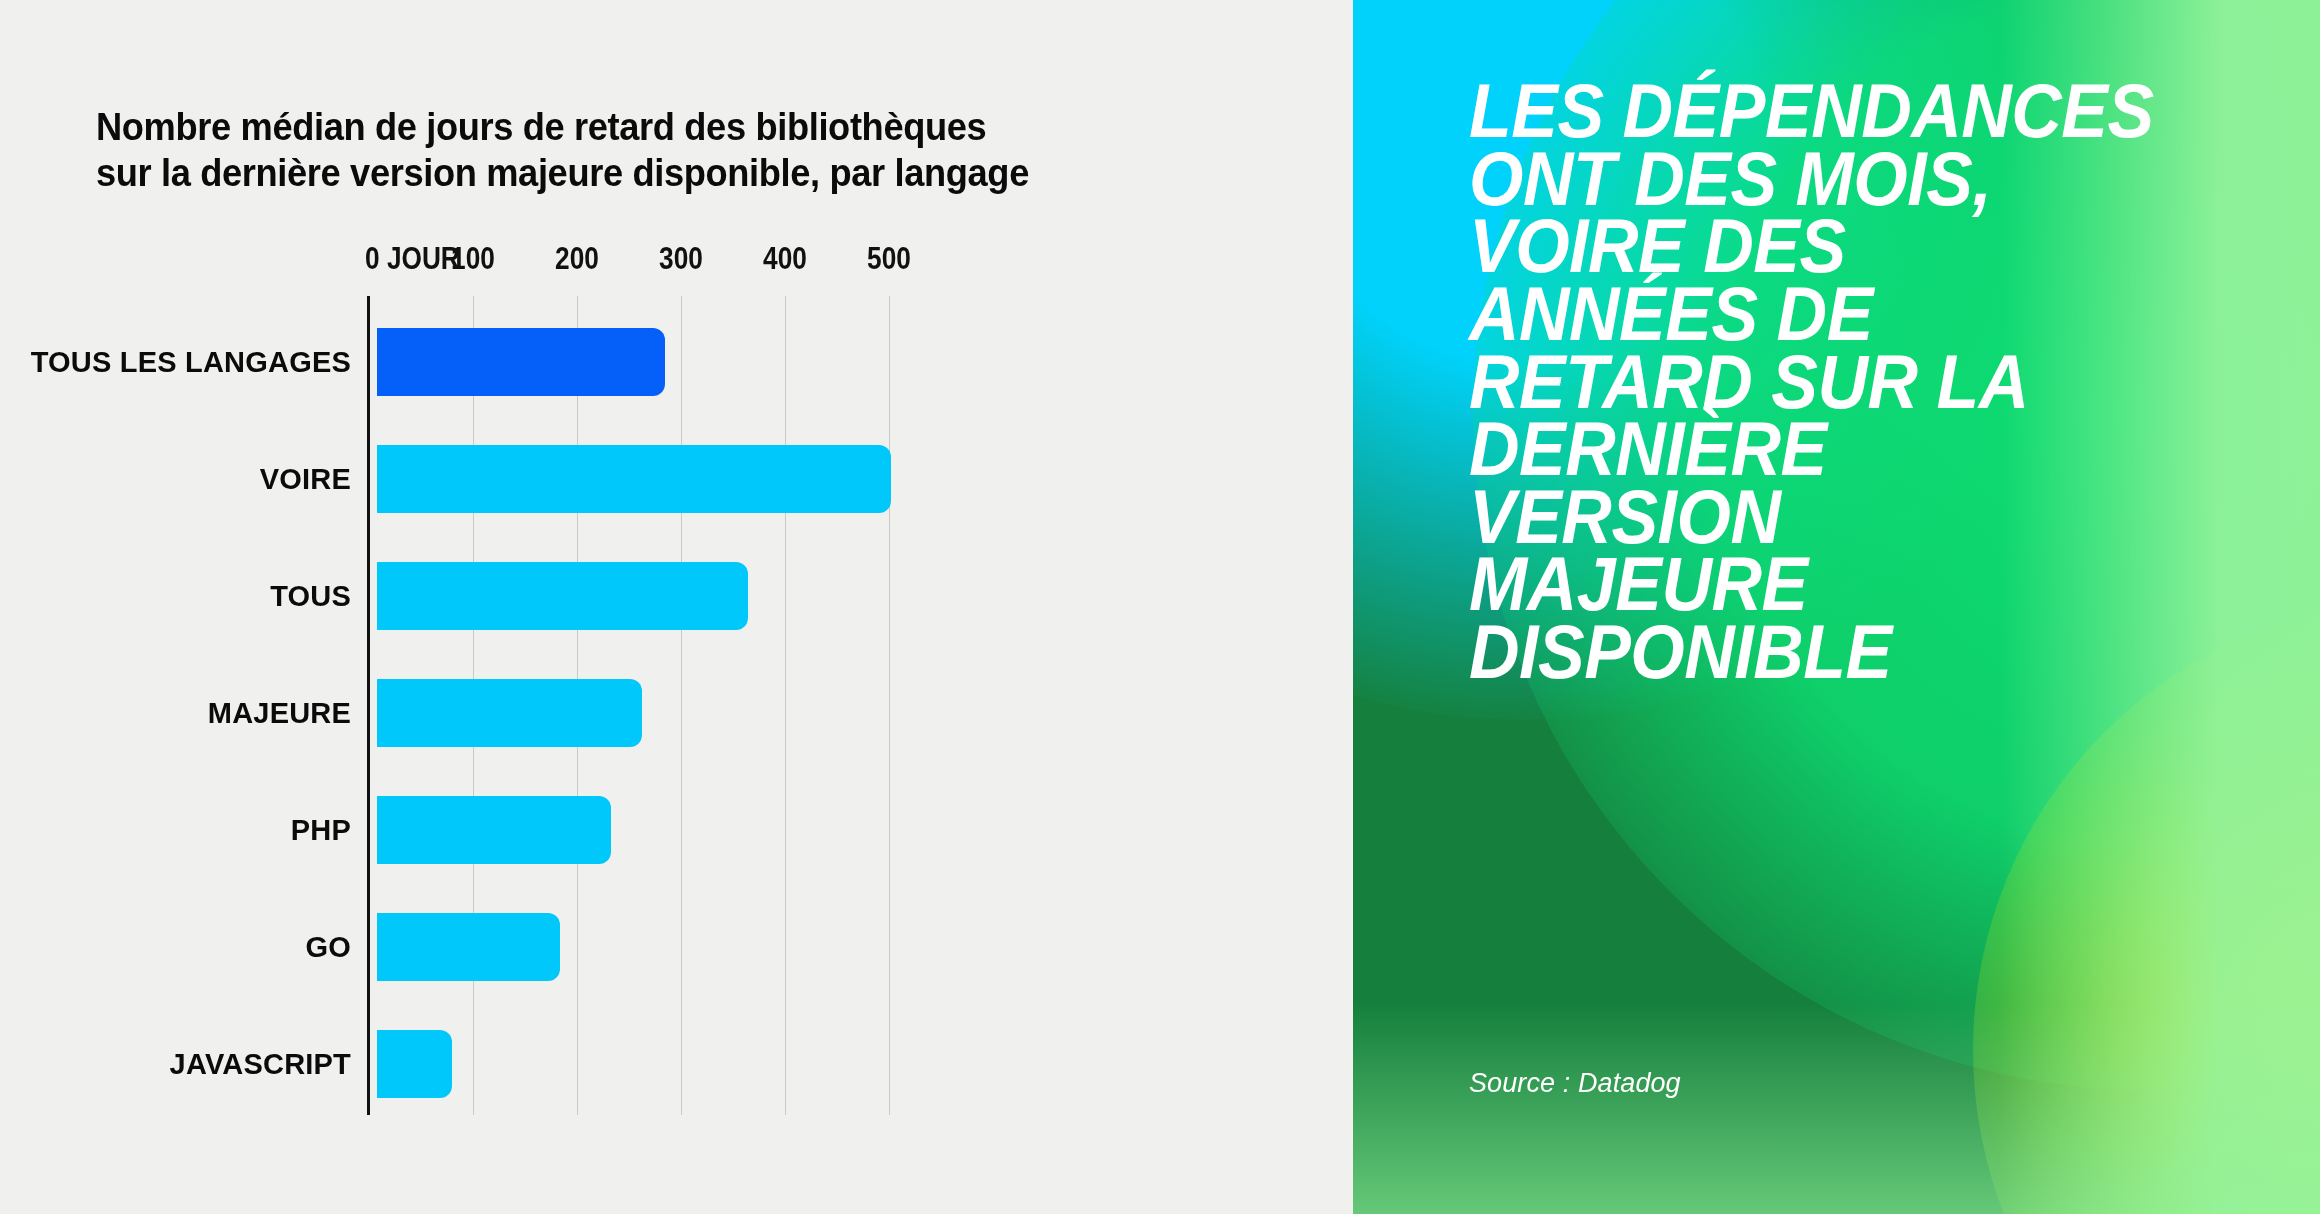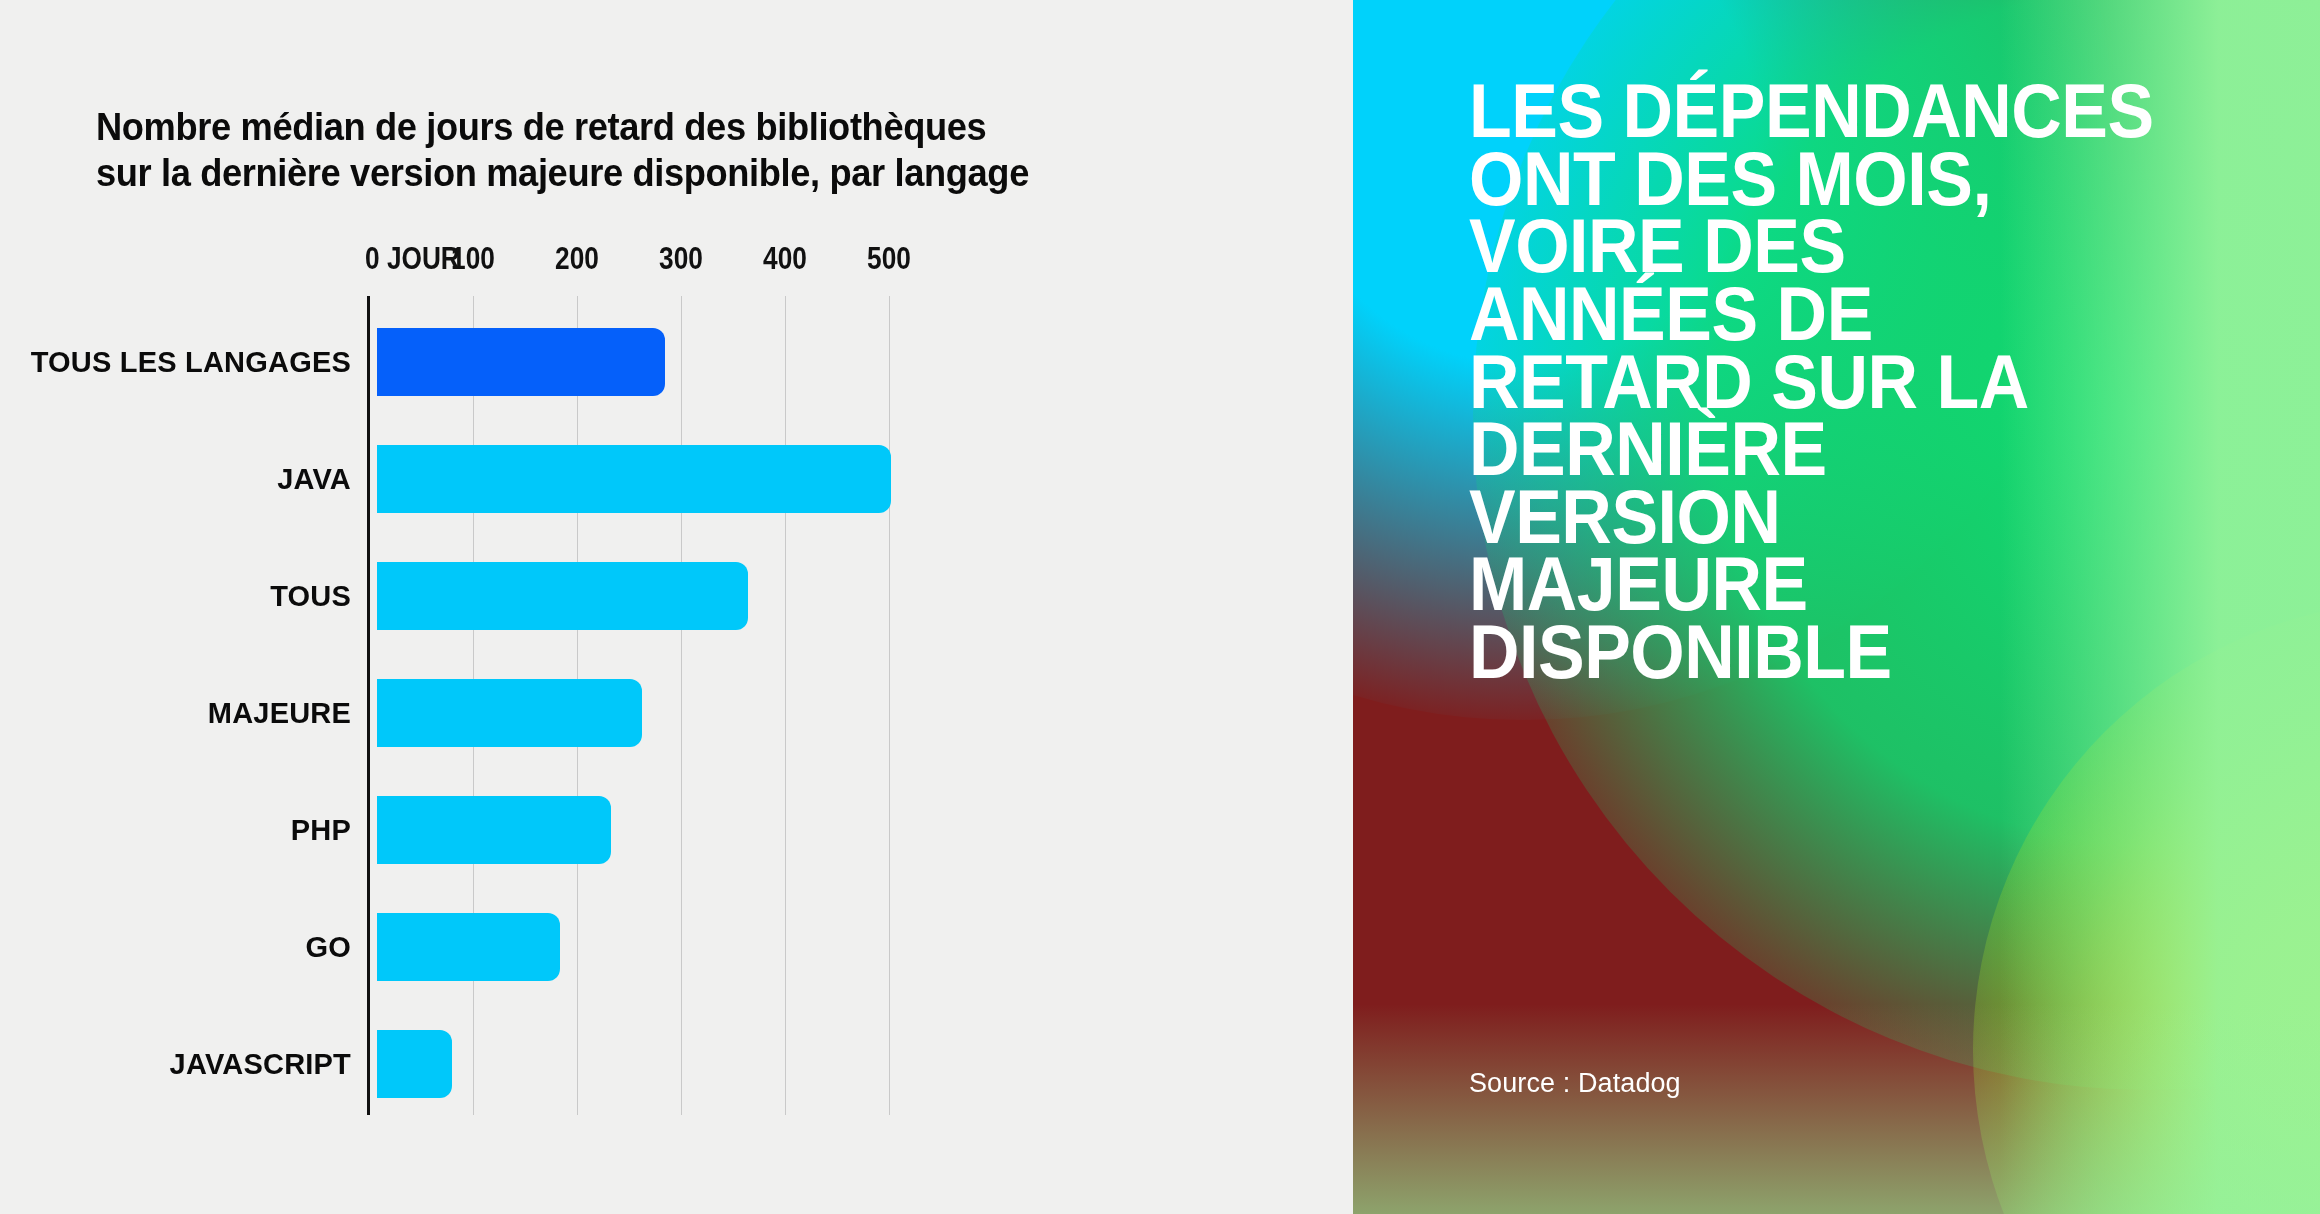--- a/index.html
+++ b/index.html
@@ -79,21 +79,22 @@
     white-space:nowrap;
     letter-spacing:0.2px;
   }
 
   
   #gradient-panel {
     position:absolute;
     left:1353px; top:0;
     width:967px; height:1214px;
     overflow:hidden;
-    background:#7f1d1d;
+    background:#15803d;
+    font-style:italic;
   }
   .blob { position:absolute; border-radius:50%; }
   #blob-cyan {
     left:-420px; top:-460px;
     width:1180px; height:1180px;
     background:radial-gradient(circle at 50% 50%, #00d2fb 0%, #00d2fb 28%, rgba(0,210,251,0) 72%);
   }
   #blob-green {
     left:120px; top:-260px;
     width:1350px; height:1350px;
@@ -167,21 +168,21 @@
           <div class="tick-label num" style="left: 312px; transform: translateX(-50%) scaleX(0.82);">300</div>
           <div class="tick-label num" style="left: 416px; transform: translateX(-50%) scaleX(0.82);">400</div>
           <div class="tick-label num" style="left: 520px; transform: translateX(-50%) scaleX(0.82);">500</div>
         </div>
       <div id="rows">
           <div class="row" style="top: 32px;">
             <div class="cat-label">TOUS LES LANGAGES</div>
             <div class="bar highlight" title="TOUS LES LANGAGES : 277" style="width: 288.08px;"></div>
           </div>
           <div class="row" style="top: 149px;">
-            <div class="cat-label">JAVA</div>
+            <div class="cat-label">VOIRE</div>
             <div class="bar" title="JAVA : 494" style="width: 513.76px;"></div>
           </div>
           <div class="row" style="top: 266px;">
             <div class="cat-label">TOUS</div>
             <div class="bar" title="RUBY : 357" style="width: 371.28px;"></div>
           </div>
           <div class="row" style="top: 383px;">
             <div class="cat-label">MAJEURE</div>
             <div class="bar" title="PYTHON : 255" style="width: 265.2px;"></div>
           </div>

